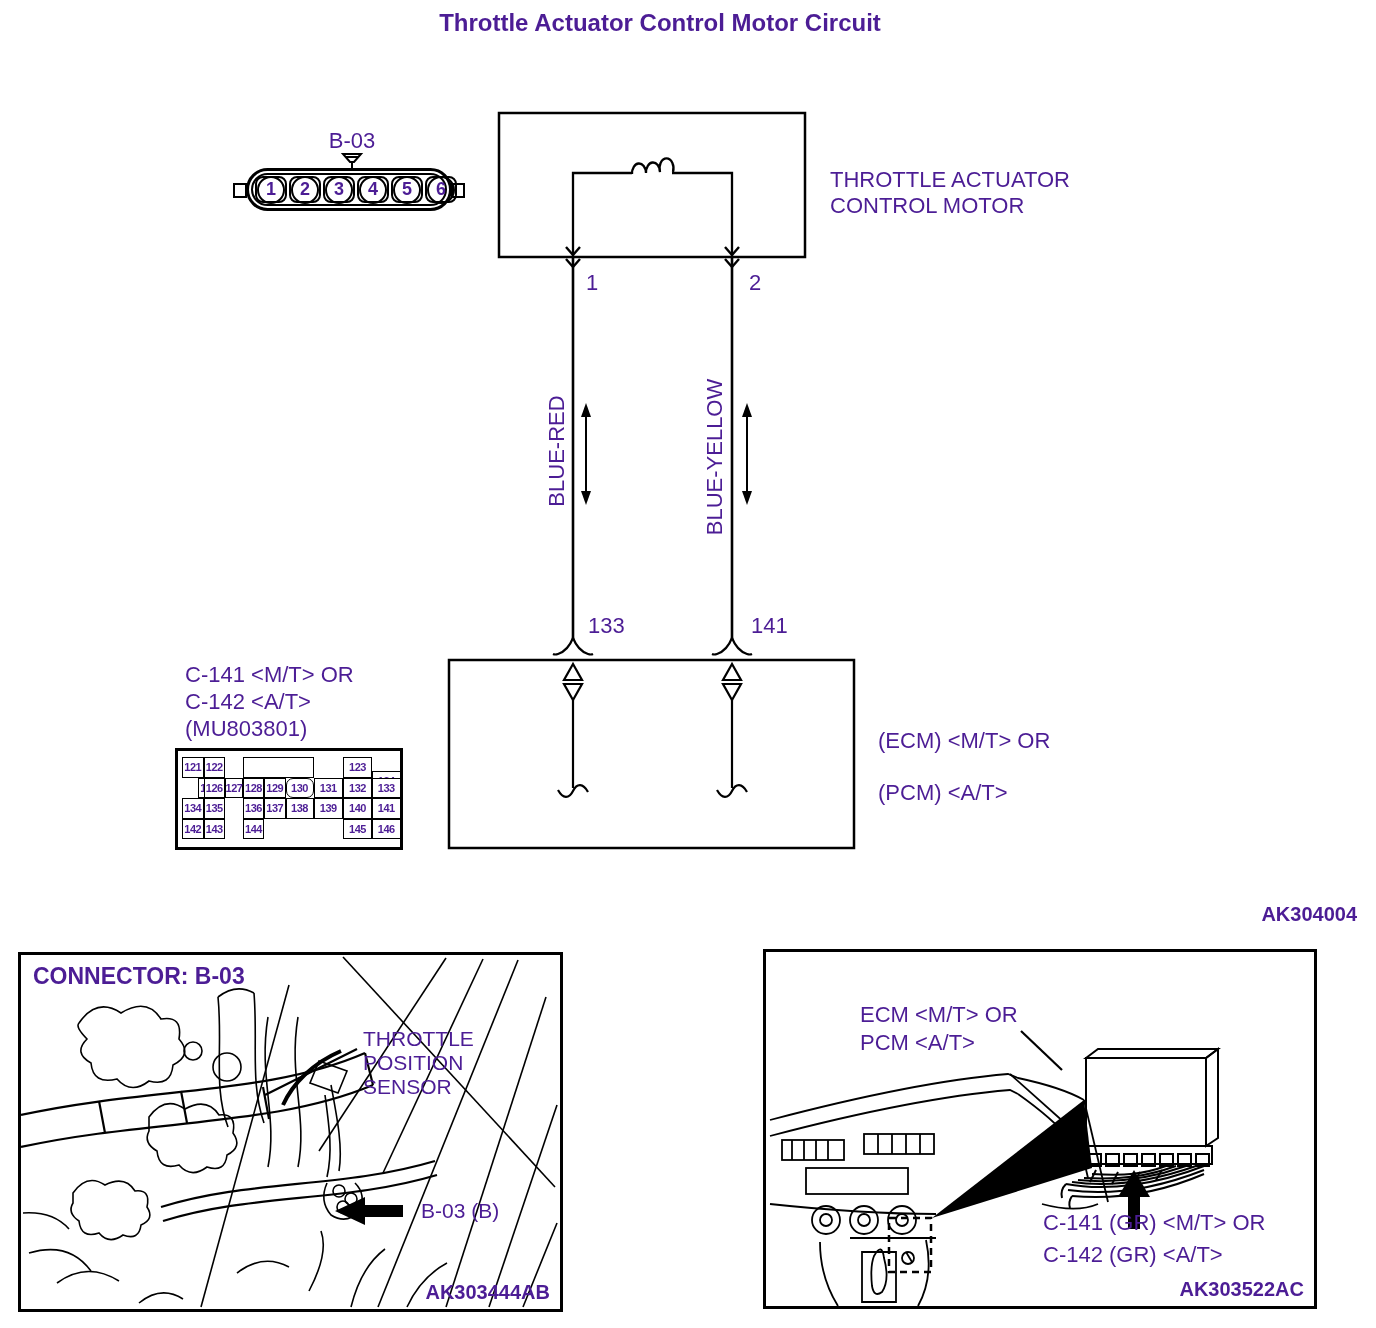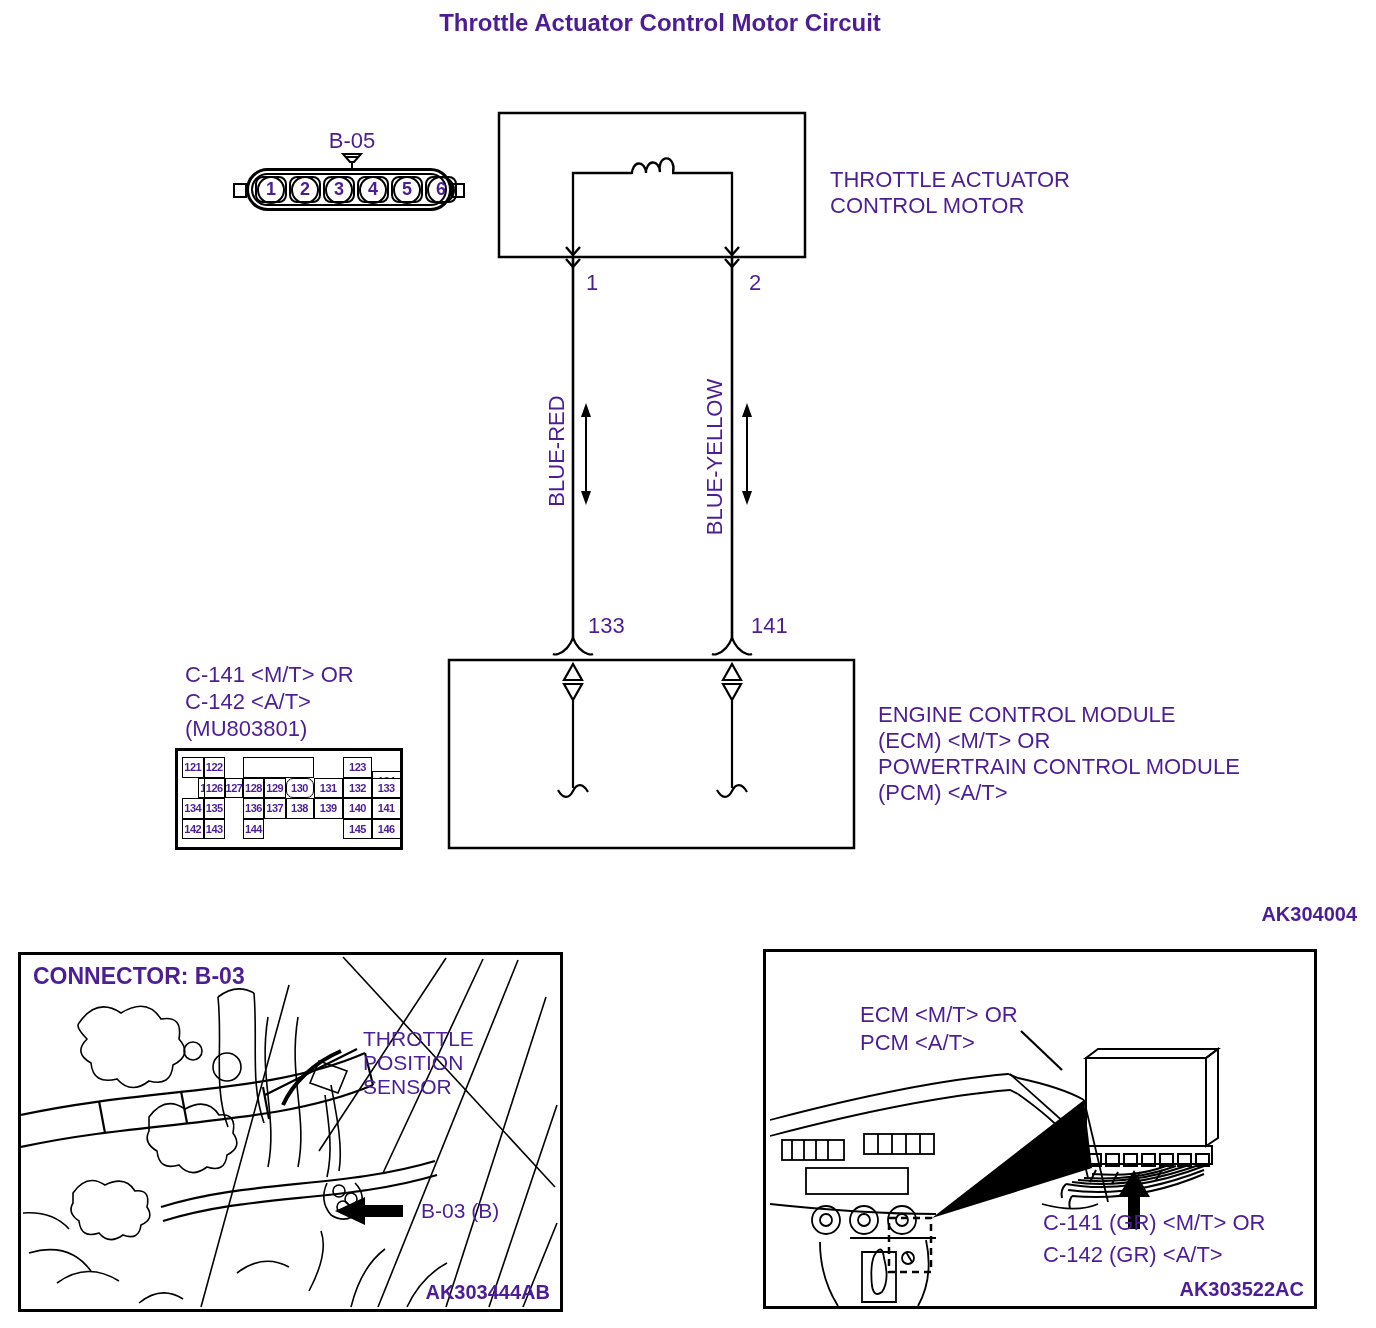--- a/index.html
+++ b/index.html
@@ -106,21 +106,21 @@
     <g class="stroke" stroke-width="2">
       <path d="M343,154 h18 l-7,8 h-4 z"></path>
         <line x1="346" y1="157" x2="358" y2="157"></line>
         <line x1="352" y1="162" x2="352" y2="170"></line>
     </g>
 
     <rect class="stroke" x="234" y="184" width="12" height="13" stroke-width="2"></rect>
     <rect class="stroke" x="452" y="184" width="12" height="13" stroke-width="2"></rect>
   </svg>
 
-  <div class="abs lbl" style="left:322px;top:128px;width:60px;text-align:center;">B-05</div>
+  <div class="abs lbl" style="left:322px;top:128px;width:60px;text-align:center;">B-03</div>
   <div id="b03-outer">
     <div id="b03-inner">
         <div class="b03-cell">
           <div class="b03-circle">1</div>
         </div>
         <div class="b03-cell">
           <div class="b03-circle">2</div>
         </div>
         <div class="b03-cell">
           <div class="b03-circle">3</div>
@@ -142,23 +142,21 @@
 
   <div class="abs lbl" style="left:586px;top:270px;">1</div>
   <div class="abs lbl" style="left:749px;top:270px;">2</div>
 
   <div class="abs lbl rot" style="left:497px;top:438px;width:120px;">BLUE-RED</div>
   <div class="abs lbl rot" style="left:634px;top:444px;width:162px;">BLUE-YELLOW</div>
 
   <div class="abs lbl" style="left:588px;top:613px;">133</div>
   <div class="abs lbl" style="left:751px;top:613px;">141</div>
 
-  <div class="abs lbl" style="left:878px;top:702px;">ENGINE CONTROL MODULE</div>
   <div class="abs lbl" style="left:878px;top:728px;">(ECM) &lt;M/T&gt; OR</div>
-  <div class="abs lbl" style="left:878px;top:754px;">POWERTRAIN CONTROL MODULE</div>
   <div class="abs lbl" style="left:878px;top:780px;">(PCM) &lt;A/T&gt;</div>
 
   <div class="abs lbl" style="left:185px;top:662px;">C-141 &lt;M/T&gt; OR</div>
   <div class="abs lbl" style="left:185px;top:689px;">C-142 &lt;A/T&gt;</div>
   <div class="abs lbl" style="left:185px;top:716px;">(MU803801)</div>
 
   <div id="pin-table">
       <div class="tcell" style="left: 4px; width: 21.5px; top: 6px; height: 20.5px;">121</div>
       <div class="tcell" style="left: 25.5px; width: 21.5px; top: 6px; height: 20.5px;">122</div>
       <div class="tcell" style="left: 65px; width: 70.5px; top: 6px; height: 20.5px;"></div>

